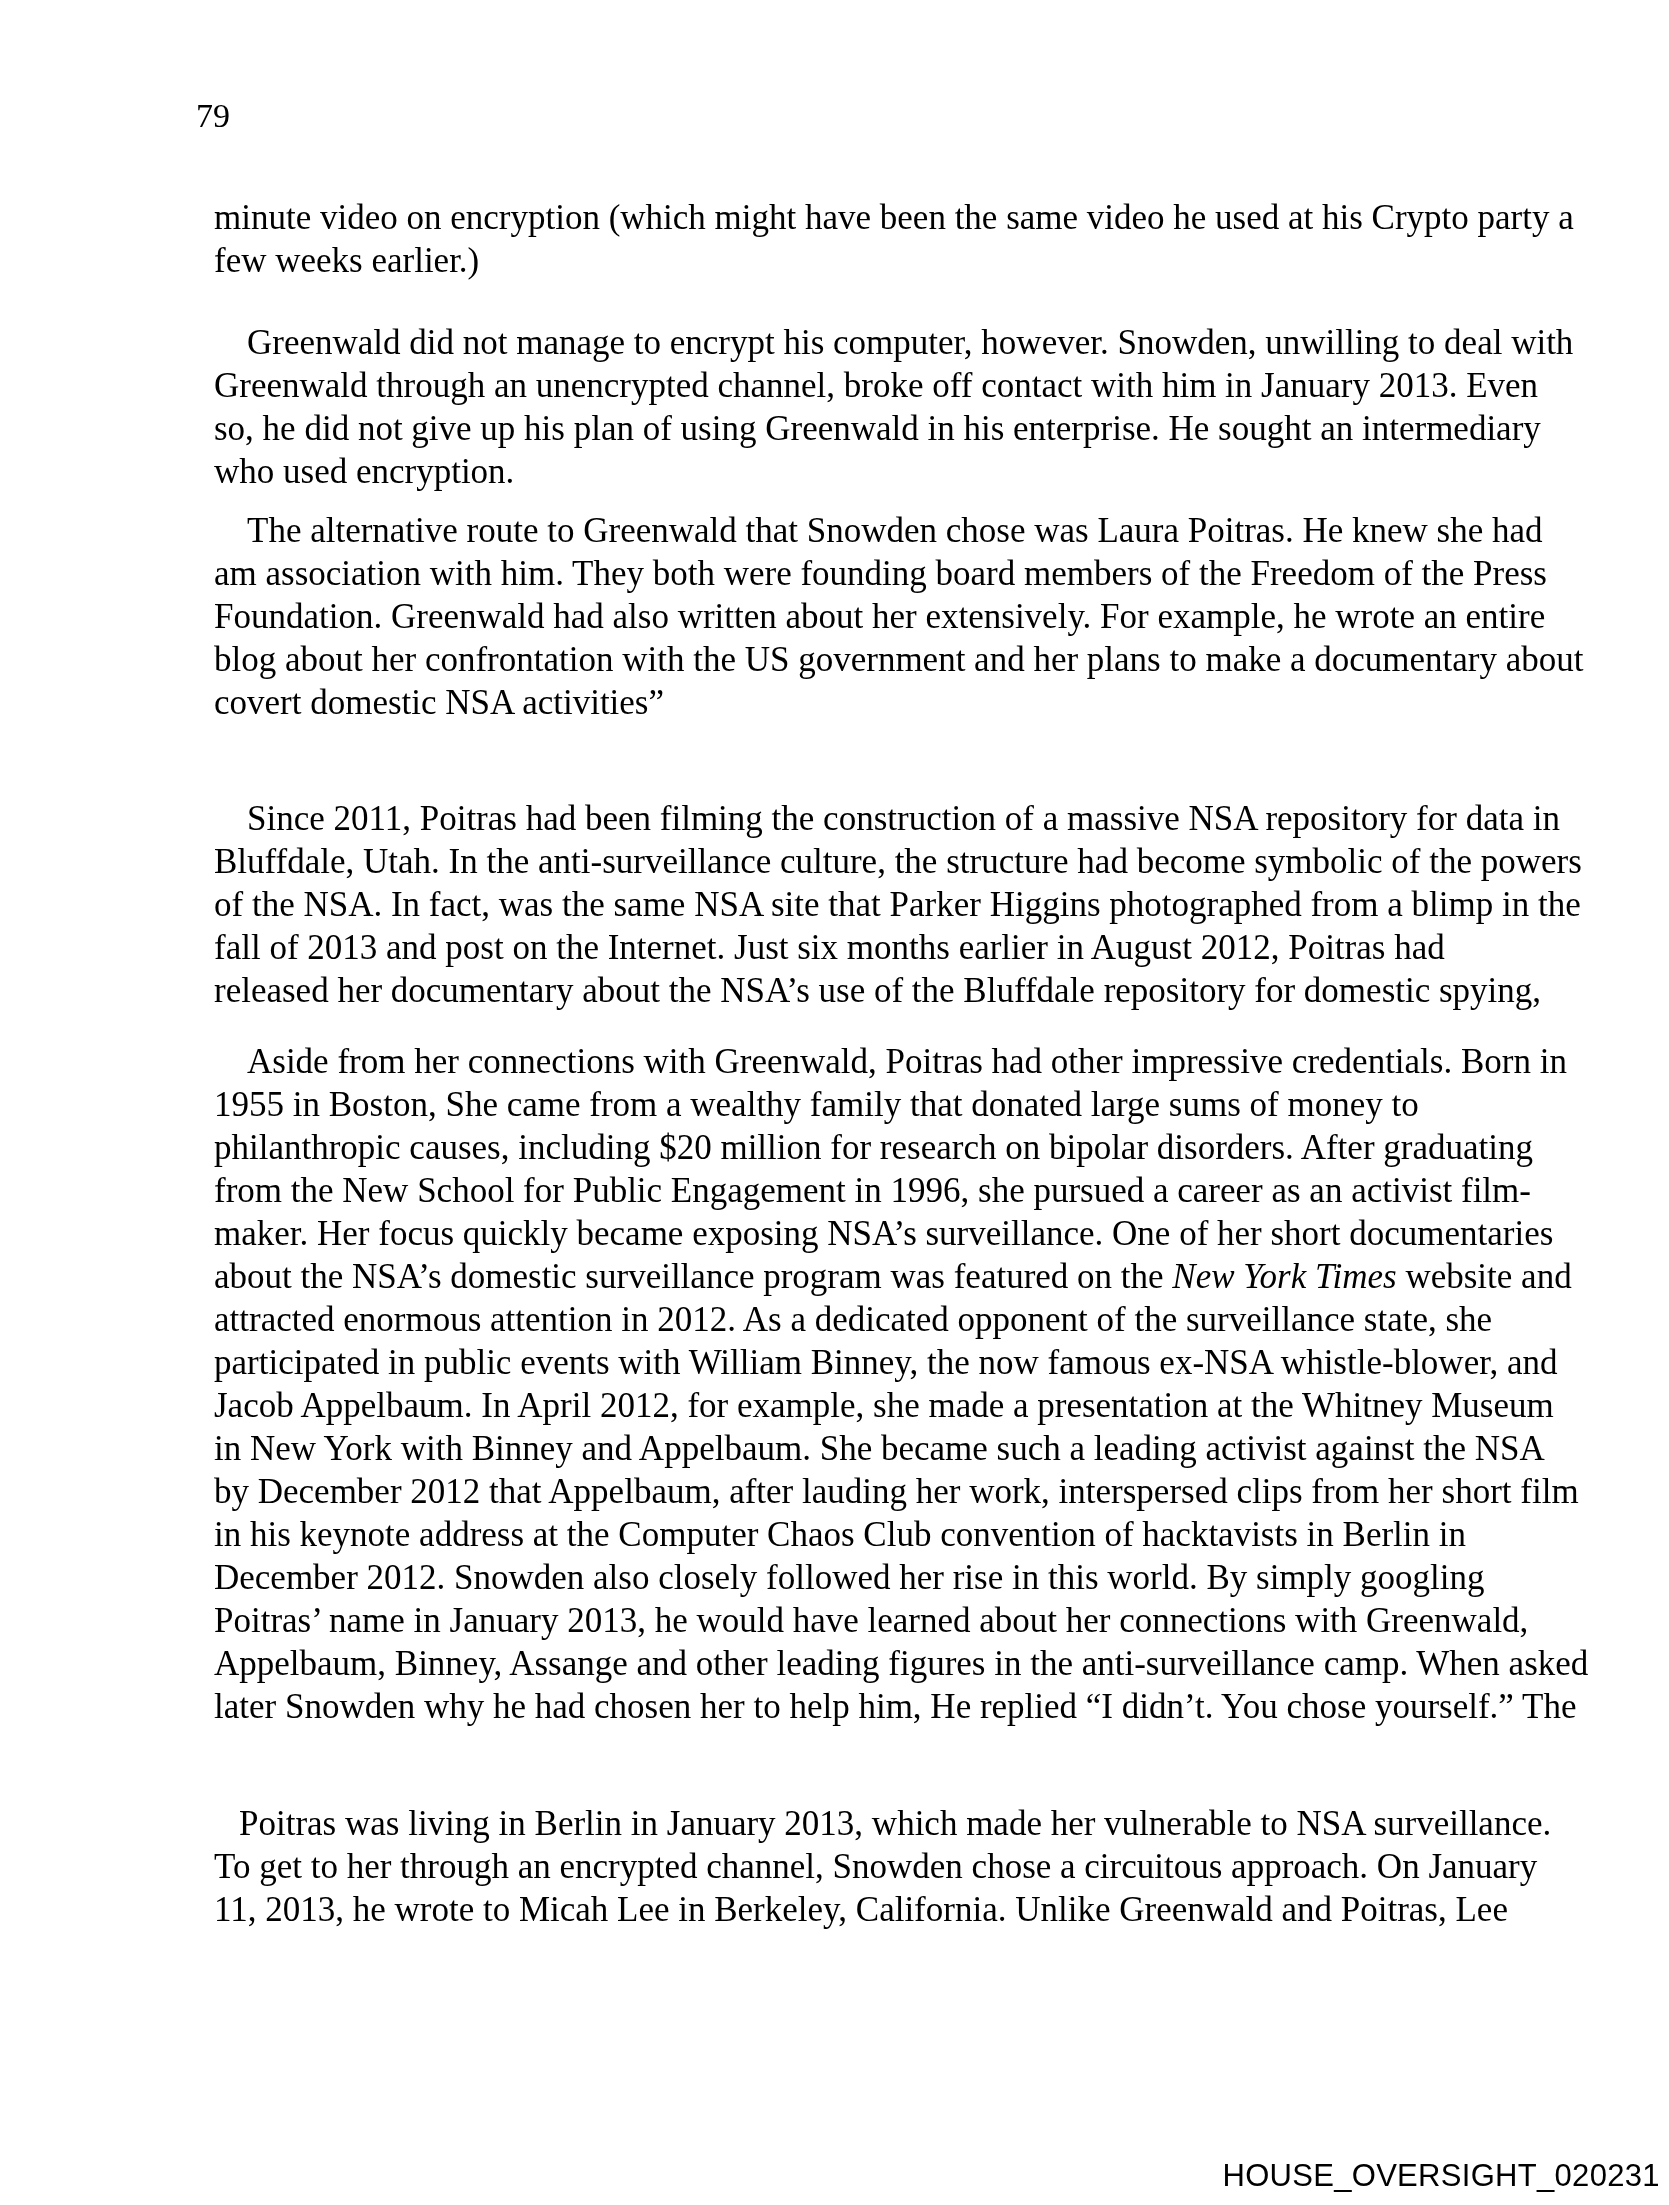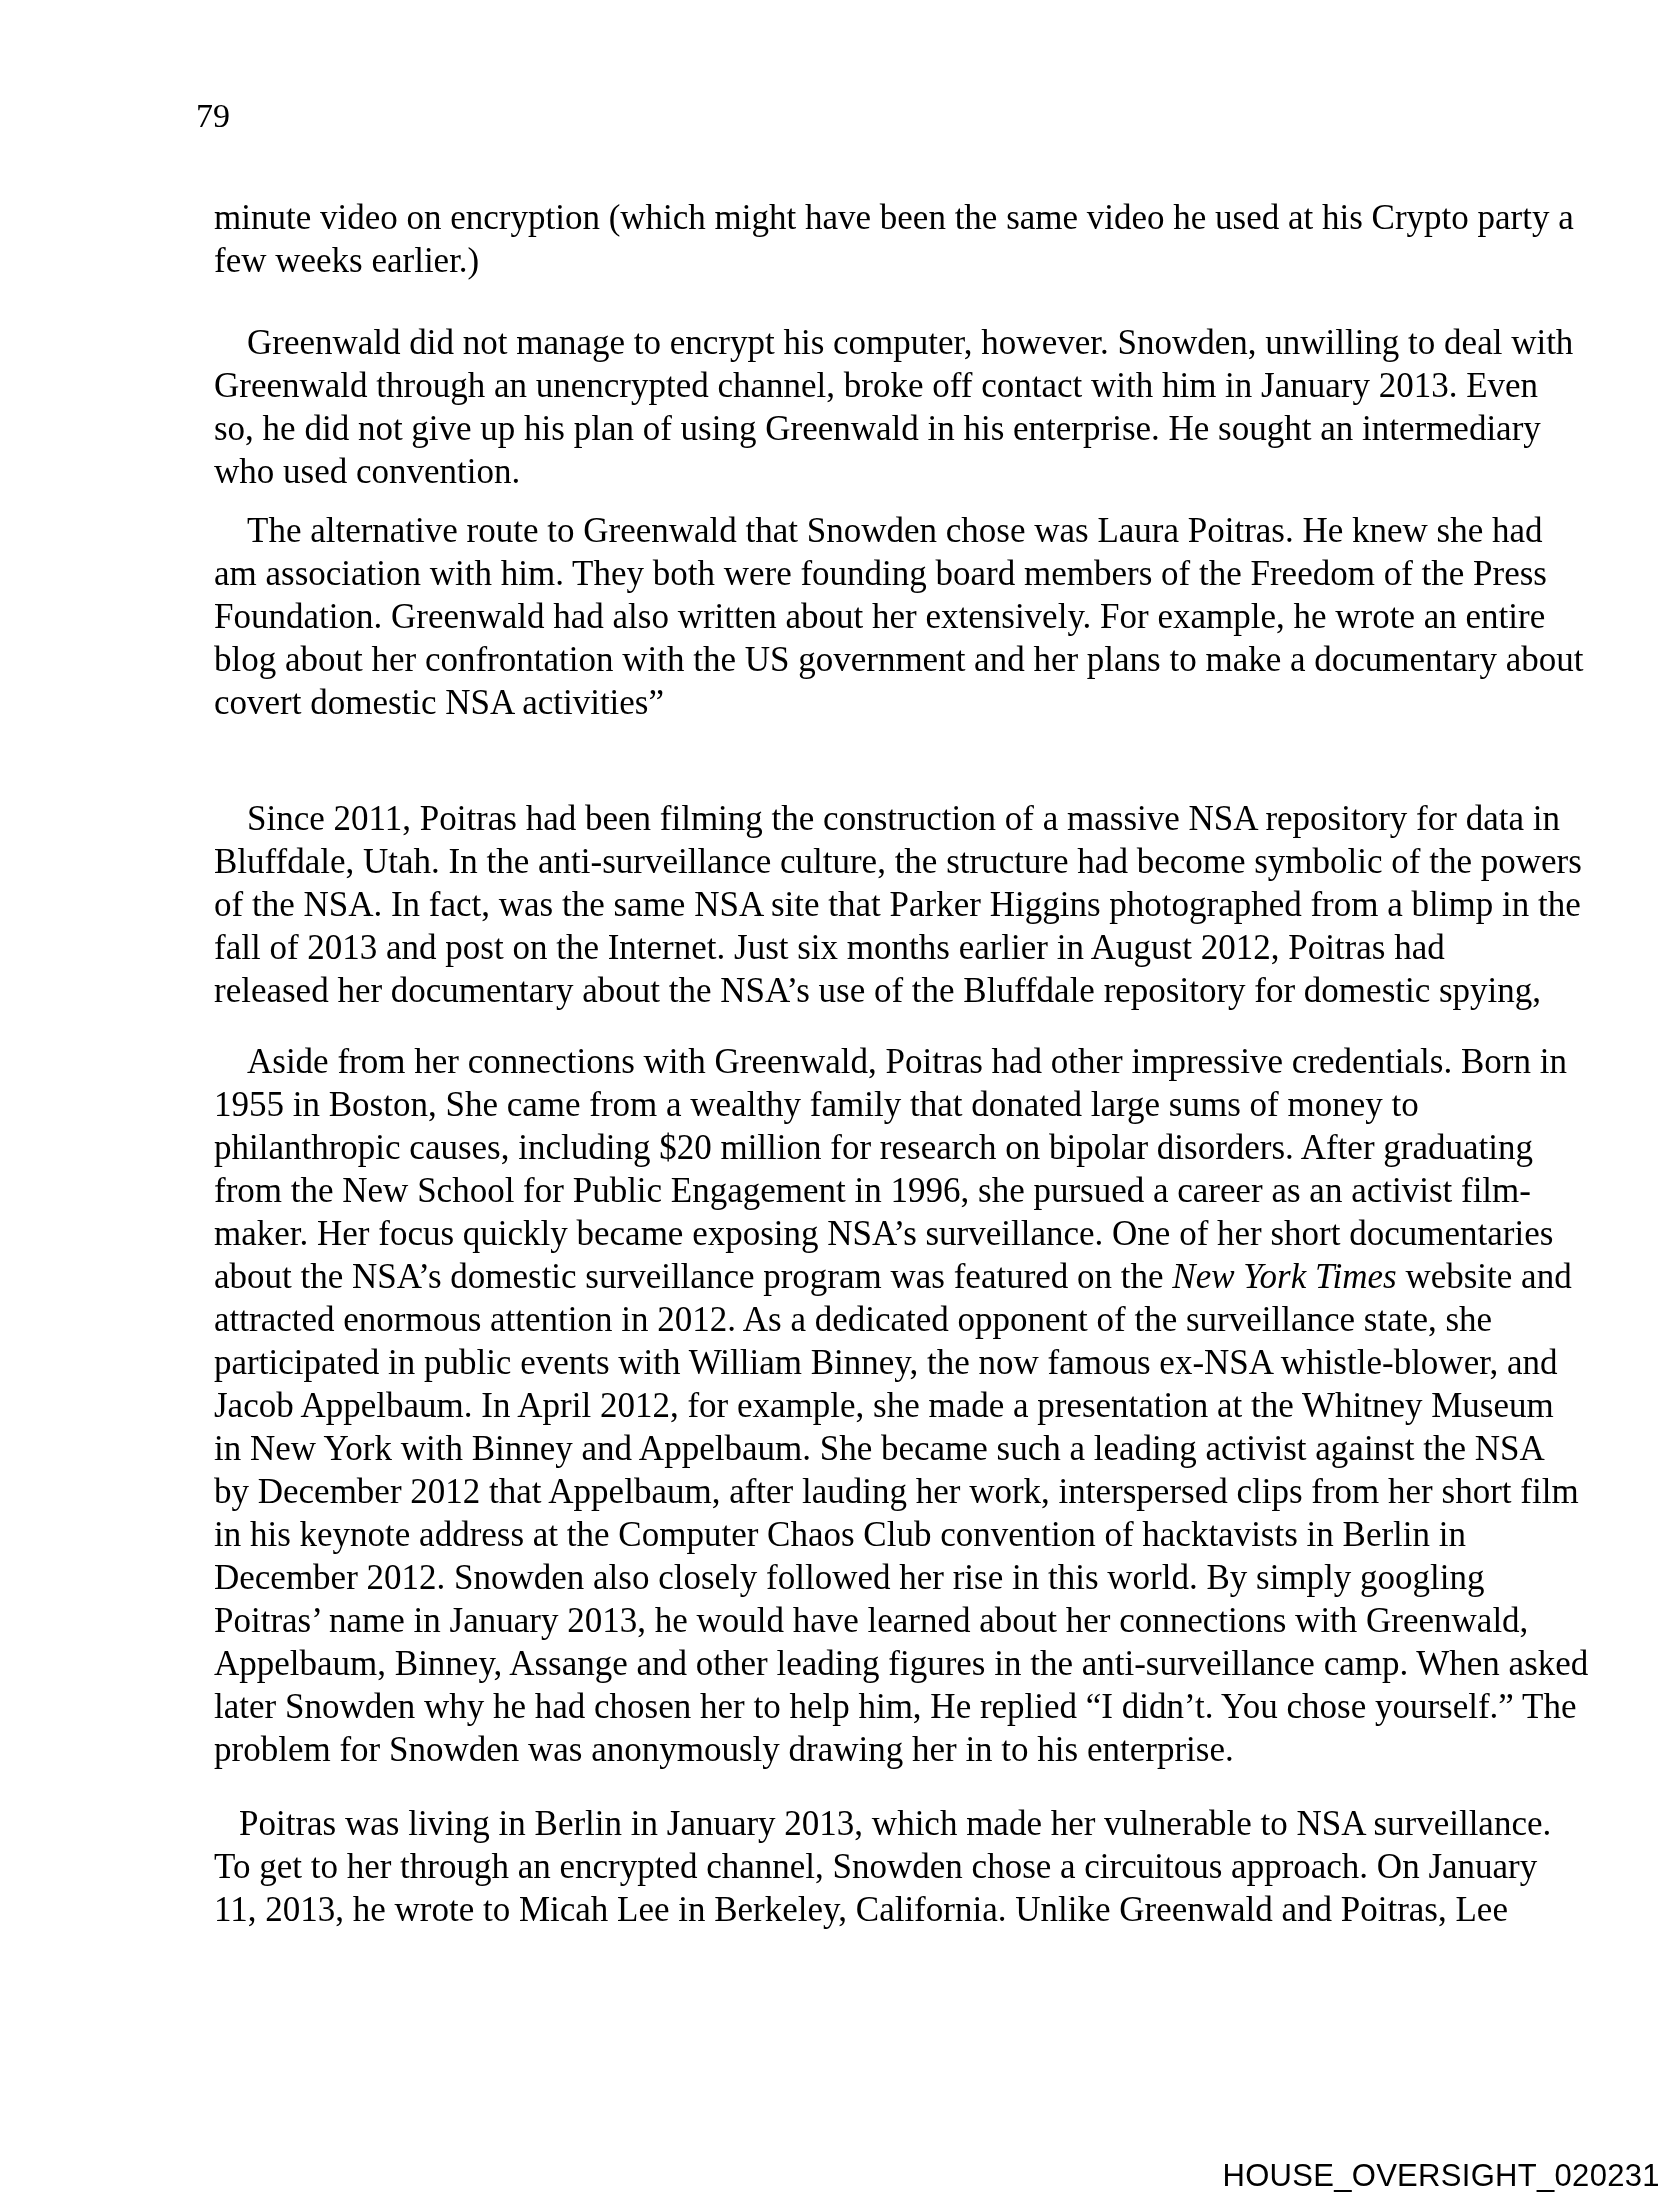--- a/index.html
+++ b/index.html
@@ -74,21 +74,21 @@
 
     <div class="paragraph p1" style="top:196px;">
       <span class="line">minute video on encryption (which might have been the same video he used at his Crypto party a</span>
       <span class="line">few weeks earlier.)</span>
     </div>
 
     <div class="paragraph p2" style="top:310px;margin-top:11px;">
       <span class="line first">Greenwald did not manage to encrypt his computer, however. Snowden, unwilling to deal with</span>
       <span class="line">Greenwald through an unencrypted channel, broke off contact with him in January 2013.  Even</span>
       <span class="line">so, he did not give up his plan of using Greenwald in his enterprise.  He sought an intermediary</span>
-      <span class="line">who used convention.</span>
+      <span class="line">who used encryption.</span>
     </div>
 
     <div class="paragraph p3" style="top:509px;">
       <span class="line first">The alternative route to Greenwald that Snowden chose was Laura Poitras.   He knew she had</span>
       <span class="line">am association with him.  They both were founding board members of the Freedom of the Press</span>
       <span class="line">Foundation. Greenwald had also written about her extensively.  For example, he wrote an entire</span>
       <span class="line">blog about her confrontation with the US government and her plans to make a documentary about</span>
       <span class="line">covert domestic NSA activities”</span>
     </div>
 
@@ -110,21 +110,20 @@
       <span class="line">attracted enormous attention in 2012.  As a dedicated opponent of the surveillance state, she</span>
       <span class="line">participated in public events with William Binney, the now famous ex-NSA whistle-blower, and</span>
       <span class="line">Jacob Appelbaum.   In April 2012, for example, she made a presentation at the Whitney Museum</span>
       <span class="line">in New York with Binney and Appelbaum.  She became such a leading activist against the NSA</span>
       <span class="line">by December 2012 that Appelbaum, after lauding her work, interspersed clips from her short film</span>
       <span class="line">in his keynote address at the Computer Chaos Club convention of hacktavists in Berlin in</span>
       <span class="line">December 2012.  Snowden also closely followed her rise in this world. By simply googling</span>
       <span class="line">Poitras’ name in January 2013, he would have learned about her connections with Greenwald,</span>
       <span class="line">Appelbaum, Binney, Assange and other leading figures in the anti-surveillance camp. When asked</span>
       <span class="line">later Snowden why he had chosen her to help him, He replied “I didn’t. You chose yourself.”  The</span>
-      <span class="line">problem for Snowden was anonymously drawing her in to his enterprise.</span>
     </div>
 
     <div class="paragraph p6" style="top:1802px;">
       <span class="line first">Poitras was living in Berlin in January 2013, which made her vulnerable to NSA surveillance.</span>
       <span class="line">To get to her through an encrypted channel, Snowden chose a circuitous approach. On January</span>
       <span class="line">11, 2013, he wrote to Micah Lee in Berkeley, California.  Unlike Greenwald and Poitras, Lee</span>
     </div>
 
   </div>
 

